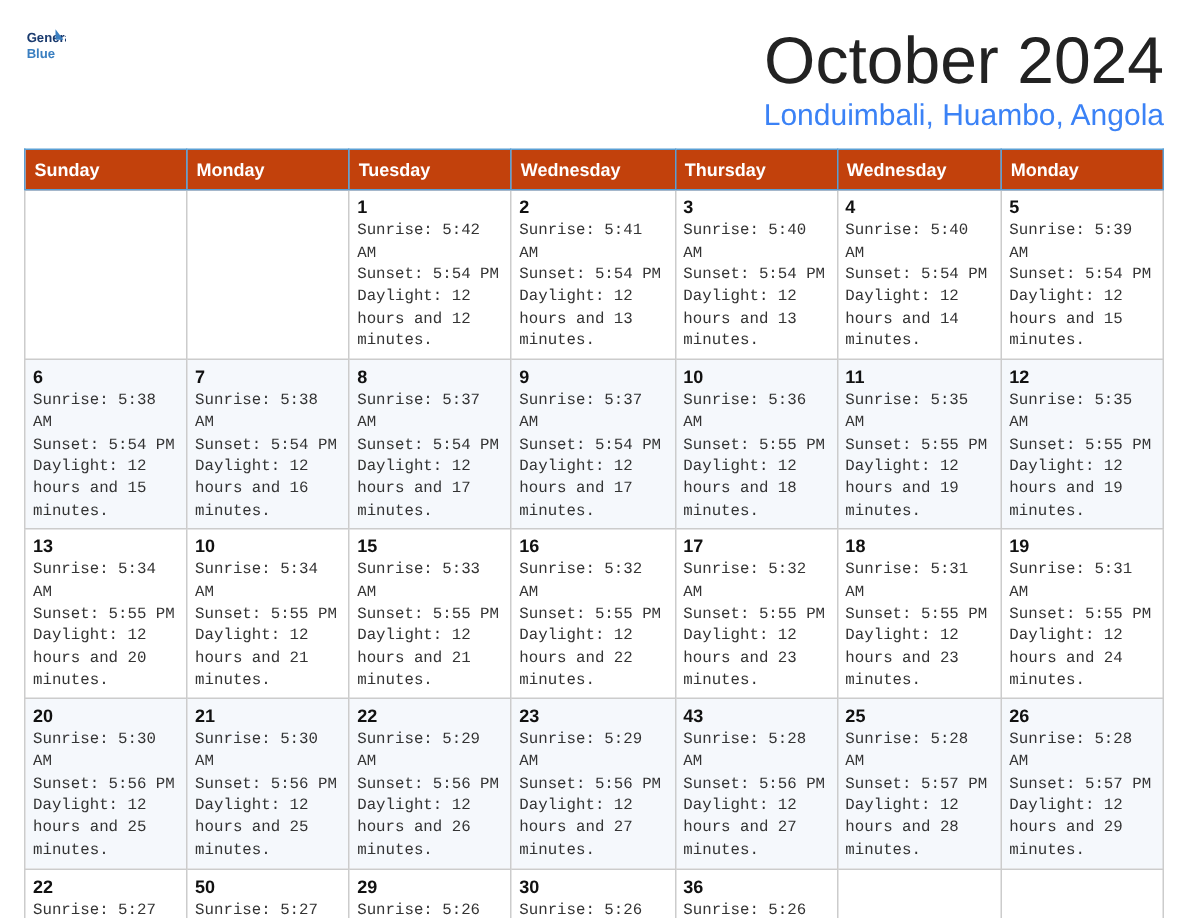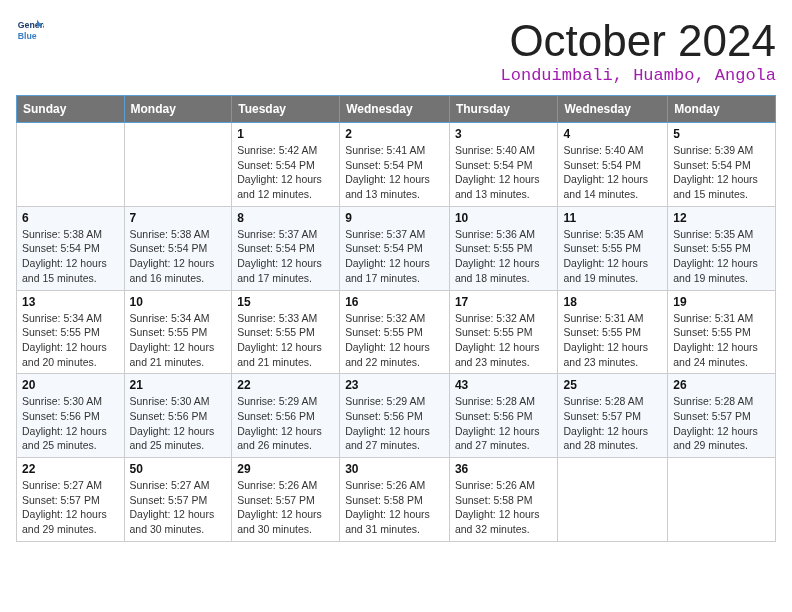--- a/index.html
+++ b/index.html
@@ -27,31 +27,30 @@
     }
     .title-area {
       text-align: right;
     }
     .month-title {
       font-size: 44px;
       font-weight: normal;
       color: #222;
     }
     .location-title {
-      font-size: 17px;
-      color: #a21caf;
-      font-family: Liberation Mono, monospace;
+      font-size: 20px;
+      color: #3b82f6;
     }
     .calendar-table {
       width: 100%;
       border-collapse: collapse;
       font-size: 11px;
     }
     .calendar-table th {
-      background-color: #737373;
+      background-color: #c2410c;
       color: #fff;
       text-align: left;
       padding: 6px 6px;
       font-size: 12px;
       font-weight: bold;
       border: 1px solid #5a9fd4;
     }
     .calendar-table td {
       border: 1px solid #ccc;
       vertical-align: top;
@@ -66,20 +65,21 @@
     .day-number {
       font-weight: bold;
       font-size: 12px;
       margin-bottom: 2px;
       color: #111;
     }
     .day-detail {
       font-size: 10.5px;
       color: #333;
       line-height: 1.4;
+      font-family: Liberation Mono, monospace;
     }
     .empty-cell {
       background: #f9f9f9;
     }
   </style>
 </head>
 <body>
 
 <div class="header-area">
   <div class="logo">

